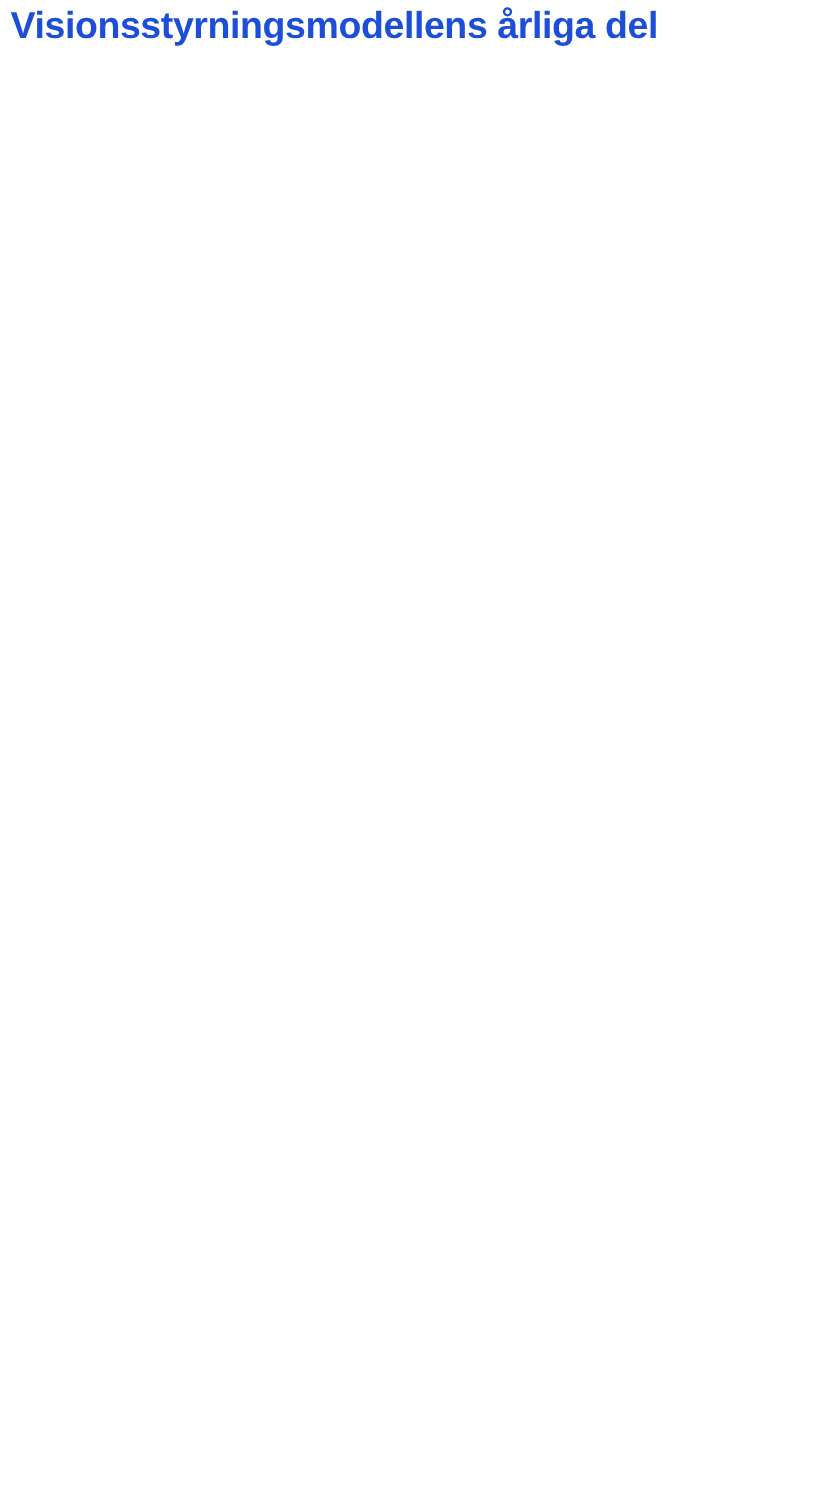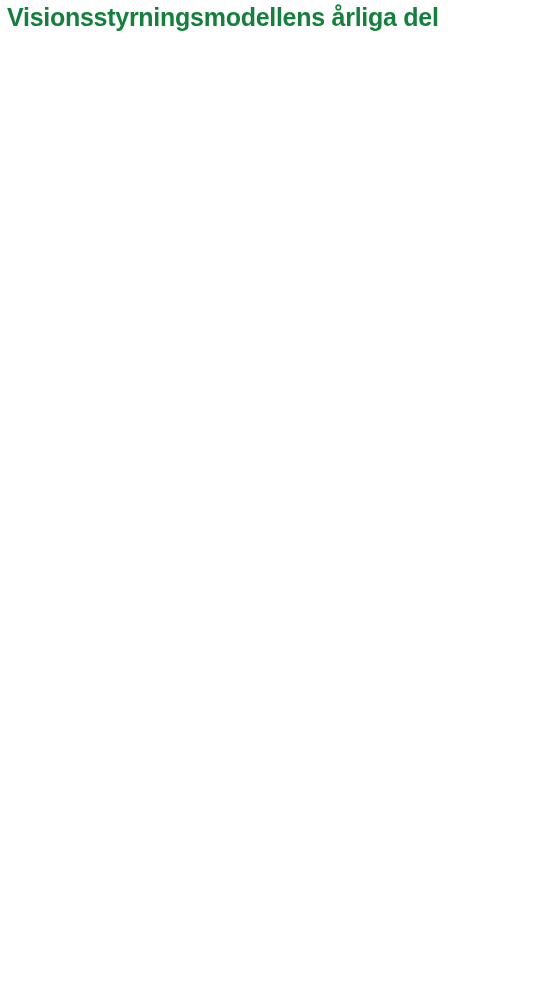--- a/index.html
+++ b/index.html
@@ -1,19 +1,19 @@
 <!DOCTYPE html>
 <html><head>
 <meta charset="utf-8">
 <title>Visionsstyrningsmodellens årliga del</title>
 <style>
   html,body{margin:0;padding:0;background:#ffffff;}
   body{width:558px;height:1002px;overflow:hidden;font-family:"Liberation Sans",sans-serif;}
   #stage{position:relative;width:558px;height:1002px;}
   .abs{position:absolute;}
-  #title{left:7px;top:3px;font-size:25px;font-weight:bold;color:#15803d;letter-spacing:-0.27px;}
+  #title{left:7px;top:3px;font-size:25px;font-weight:bold;color:#1d4ed8;letter-spacing:-0.27px;}
 </style>
 </head>
 <body>
 
 <div id="stage">
   <div id="title" class="abs">Visionsstyrningsmodellens årliga del</div>
 </div>
 
 </body></html>

